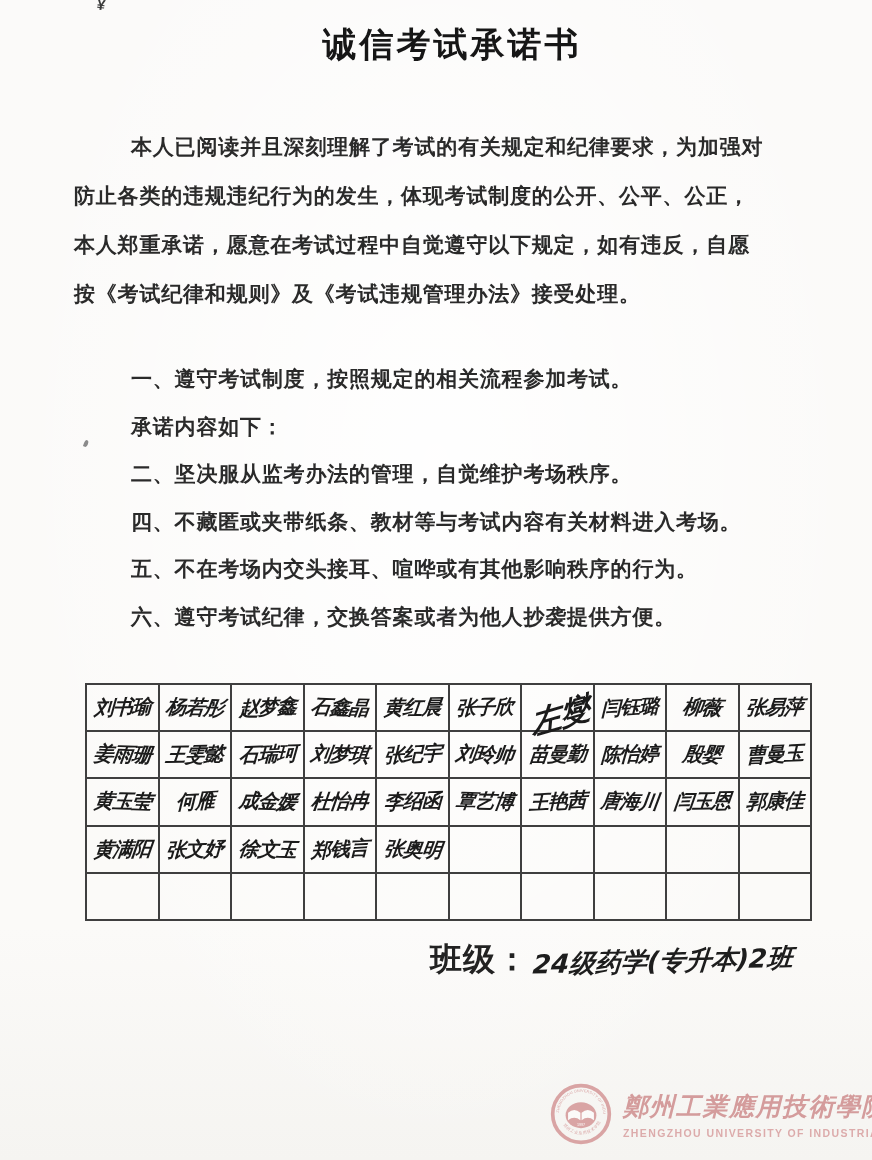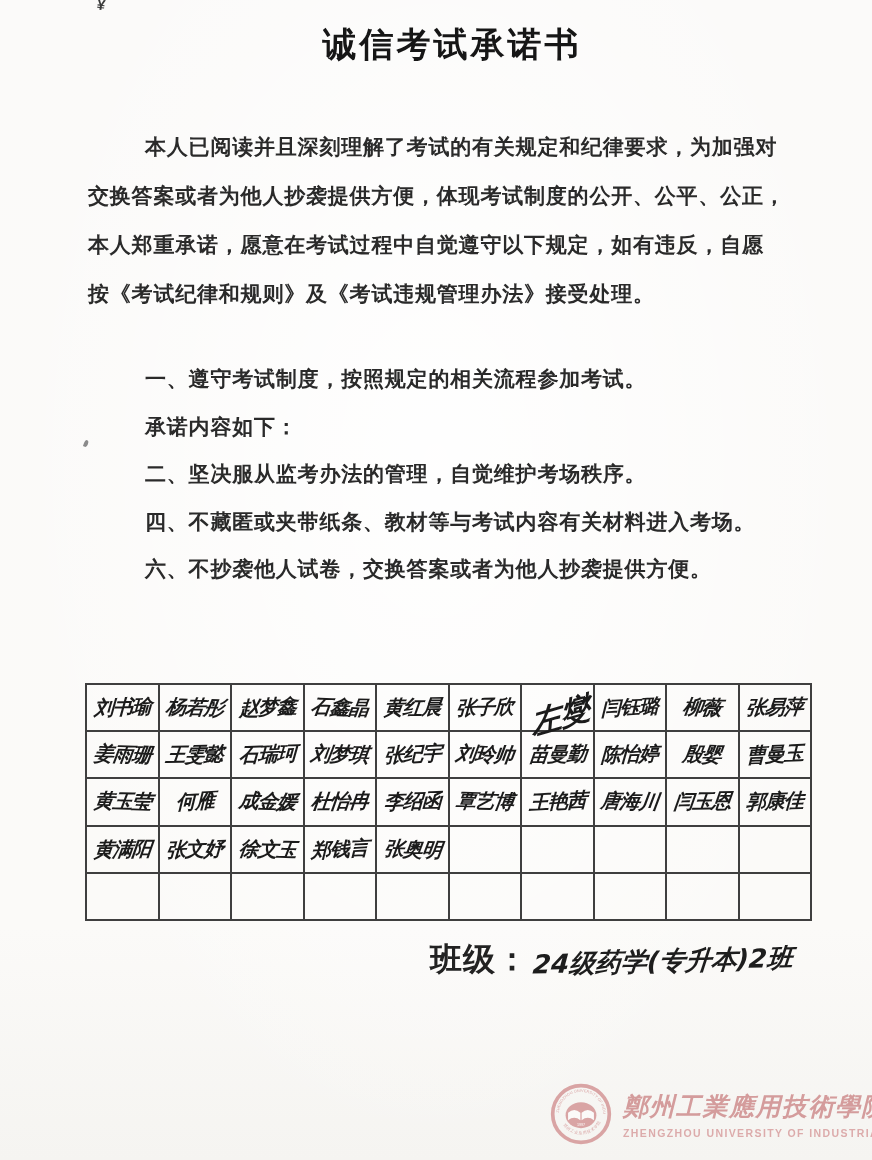--- a/index.html
+++ b/index.html
@@ -19,21 +19,21 @@
   
   .title{
     position:absolute;top:22px;left:0;width:100%;
     text-align:center;font-size:34px;font-weight:700;
     letter-spacing:3px;color:#161616;
     font-family:"Liberation Sans",sans-serif;
     padding-left:16px;
   }
   
   .bodytext{
-    position:absolute;left:88px;width:704px;
+    position:absolute;left:74px;width:704px;
     font-size:21px;font-weight:600;color:#2a2a2a;
     letter-spacing:.8px;
   }
   .para{top:122px;}
   .para .line{height:49px;line-height:49px;white-space:nowrap;}
   .items{top:355px;}
   .items .line{height:47.6px;line-height:47.6px;white-space:nowrap;}
   .indent{padding-left:57px;}
   
   .sigtable{
@@ -106,31 +106,32 @@
 
 <div class="page">
 
   <div class="artifact-top">¥</div>
   <div class="artifact-dot"></div>
 
   <div class="title">诚信考试承诺书</div>
 
   <div class="bodytext para">
     <div class="line indent">本人已阅读并且深刻理解了考试的有关规定和纪律要求，为加强对</div>
-    <div class="line">交换答案或者为他人抄袭提供方便，体现考试制度的公开、公平、公正，</div>
+    <div class="line">防止各类的违规违纪行为的发生，体现考试制度的公开、公平、公正，</div>
     <div class="line">本人郑重承诺，愿意在考试过程中自觉遵守以下规定，如有违反，自愿</div>
     <div class="line">按《考试纪律和规则》及《考试违规管理办法》接受处理。</div>
   </div>
 
   <div class="bodytext items">
     <div class="line indent">一、遵守考试制度，按照规定的相关流程参加考试。</div>
     <div class="line indent">承诺内容如下：</div>
     <div class="line indent">二、坚决服从监考办法的管理，自觉维护考场秩序。</div>
     <div class="line indent">四、不藏匿或夹带纸条、教材等与考试内容有关材料进入考场。</div>
-    <div class="line indent">六、不抄袭他人试卷，交换答案或者为他人抄袭提供方便。</div>
+    <div class="line indent">五、不在考场内交头接耳、喧哗或有其他影响秩序的行为。</div>
+    <div class="line indent">六、遵守考试纪律，交换答案或者为他人抄袭提供方便。</div>
   </div>
 
   <table class="sigtable">
     <tbody>
         <tr>
           <td><span class="sig r0">刘书瑜</span></td>
           <td><span class="sig r1">杨若彤</span></td>
           <td><span class="sig r2">赵梦鑫</span></td>
           <td><span class="sig r3">石鑫晶</span></td>
           <td><span class="sig r4">黄红晨</span></td>

